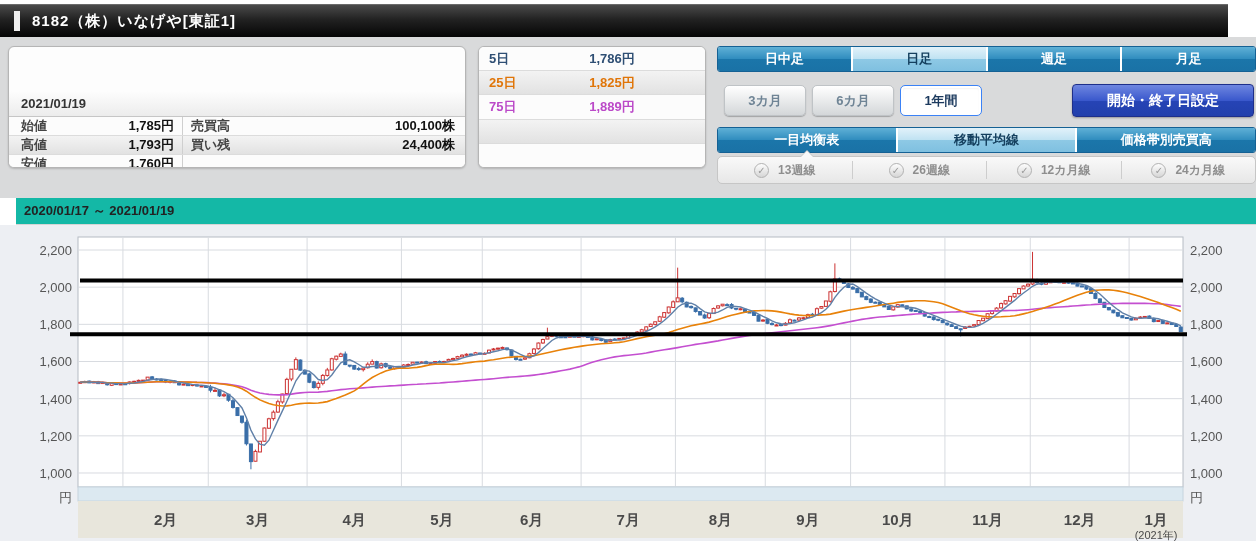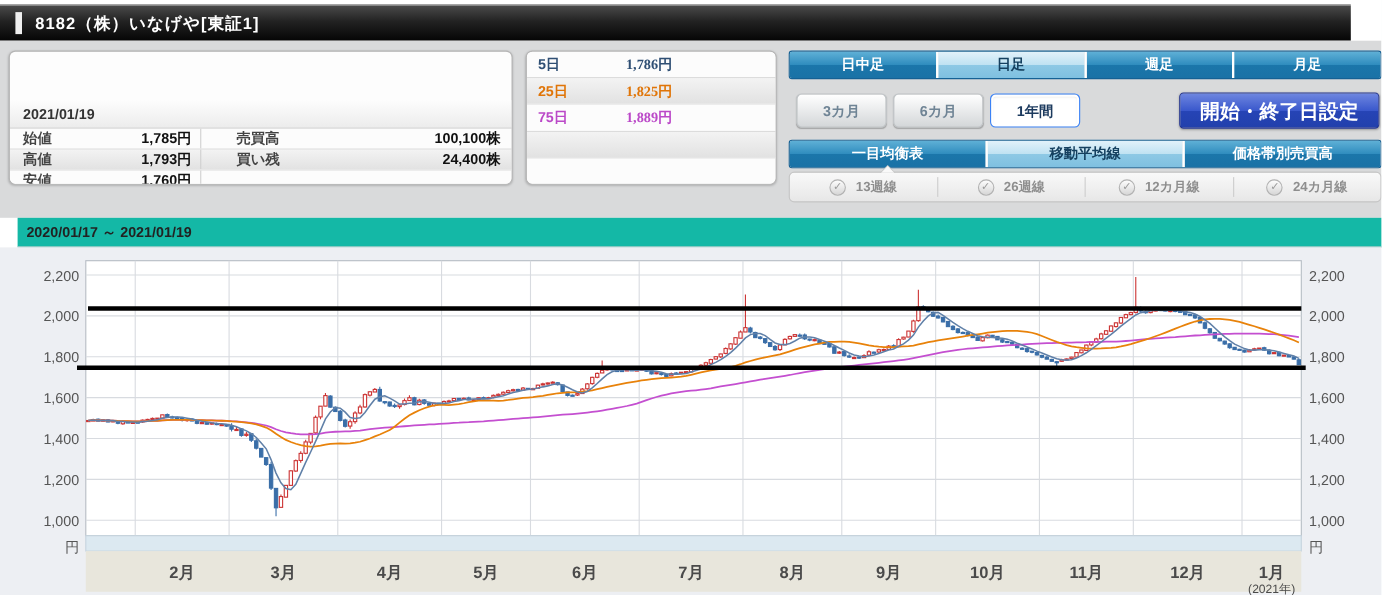--- a/index.html
+++ b/index.html
@@ -13,50 +13,50 @@
   .title-text{color:#fff;font-weight:bold;font-size:15px;margin-left:12px;letter-spacing:1px;}
   
   .controls{position:absolute;left:0;top:37px;width:1256px;height:161px;background:#d9dadb;}
   .panel{position:absolute;background:#fdfdfd;border:1px solid #b5b5b5;border-radius:6px;
          overflow:hidden;box-shadow:0 1px 2px rgba(0,0,0,.18);box-sizing:border-box;}
   .quote-panel{left:8px;top:9px;width:458px;height:122px;}
   .ma-panel{left:478px;top:9px;width:228px;height:122px;}
   .panel-body{display:flex;flex-direction:column;height:100%;}
   .qp-header{flex:0 0 25px;line-height:25px;padding-left:12px;font-size:13px;font-weight:bold;color:#333;
              background:linear-gradient(#fdfdfd,#ececec);border-bottom:1px solid #c6c6c6;margin-top:44px;}
-  .prow{flex:1;display:flex;align-items:center;font-size:13px;font-weight:bold;border-top:1px solid #dcdcdc;background:#fcfcfc;gap:24px;}
+  .prow{flex:1;display:flex;align-items:center;font-size:13px;font-weight:bold;border-top:1px solid #dcdcdc;background:#fcfcfc;}
   .prow:first-child{border-top:none;}
   .prow.alt{background:linear-gradient(#f3f3f3,#e2e2e2);}
   .cellA{width:174px;height:100%;display:flex;align-items:center;border-right:1px solid #cfcfcf;box-sizing:border-box;}
   .cellB{flex:1;height:100%;display:flex;align-items:center;}
   .lbl{color:#444;padding-left:12px;width:78px;}
   .val{flex:1;text-align:right;padding-right:8px;color:#111;}
   .lbl2{color:#444;padding-left:8px;width:80px;}
   .val2{flex:1;text-align:right;padding-right:10px;color:#111;}
   .ma-lbl{padding-left:10px;width:56px;}
-  .ma-val{flex:1;text-align:left;padding-right:26px;font-family:Liberation Serif, serif;}
+  .ma-val{flex:1;text-align:center;padding-right:26px;}
   
   .tabrow{position:absolute;left:717px;width:539px;height:26px;display:flex;
           border:1px solid #156194;border-radius:3px;overflow:hidden;box-sizing:border-box;}
   .tabrow1{top:9px;} .tabrow2{top:90px;}
   .tab{flex:1;display:flex;align-items:center;justify-content:center;font-size:13px;font-weight:bold;color:#fff;
        background:linear-gradient(180deg,#5fb0d6 0%,#2f8cbe 50%,#1b76aa 50%,#1a72a6 100%);
        border-left:2px solid #fff;cursor:pointer;}
   .tab:first-child{border-left:none;}
   .tab.selected{background:linear-gradient(180deg,#e2f2fa 0%,#bfe2f2 50%,#8ec9e5 50%,#7fc0e0 100%);color:#15405f;}
   
   .rbtn{position:absolute;top:48px;width:82px;height:31px;border-radius:5px;border:1px solid #bfc3c6;
         background:linear-gradient(#ffffff,#d4d7d9);color:#6f8495;font-weight:bold;font-size:13px;
         display:flex;align-items:center;justify-content:center;box-shadow:0 1px 1px rgba(0,0,0,.25);
         cursor:pointer;box-sizing:border-box;}
   .rbtn.selected{background:#fff;border:1px solid #3b82f6;color:#1c3a5e;
         box-shadow:inset 0 0 0 2px #fff, inset 0 1px 3px rgba(0,0,0,.25);}
   .date-btn{position:absolute;left:1072px;top:47px;width:182px;height:33px;border-radius:4px;border:1px solid #1e2f8a;
         background:linear-gradient(180deg,#6e86e0 0%,#3a58cc 50%,#2644b6 50%,#2240ac 100%);
-        color:#fff;font-weight:bold;font-size:18px;display:flex;align-items:center;justify-content:center;
+        color:#fff;font-weight:bold;font-size:14px;display:flex;align-items:center;justify-content:center;
         cursor:pointer;box-sizing:border-box;box-shadow:0 1px 2px rgba(0,0,0,.3);}
   
   .optbar{position:absolute;left:717px;top:119px;width:539px;height:28px;border:1px solid #c6c6c6;border-radius:5px;
         background:linear-gradient(#f9f9f9,#e7e7e7);display:flex;align-items:center;box-sizing:border-box;}
   .optbar::before{content:"";position:absolute;left:82px;top:-7px;border:7px solid transparent;border-top:none;border-bottom:7px solid #c6c6c6;}
   .optbar::after{content:"";position:absolute;left:83px;top:-6px;border:6px solid transparent;border-top:none;border-bottom:6px solid #f9f9f9;}
   .opt{flex:1;display:flex;align-items:center;justify-content:center;gap:9px;color:#8e8e8e;
        font-weight:bold;font-size:12px;height:18px;border-left:1px solid #cdcdcd;cursor:pointer;}
   .opt:first-child{border-left:none;}
   .cico{width:15px;height:15px;border-radius:50%;background:linear-gradient(#fdfdfd,#d6d6d6);

